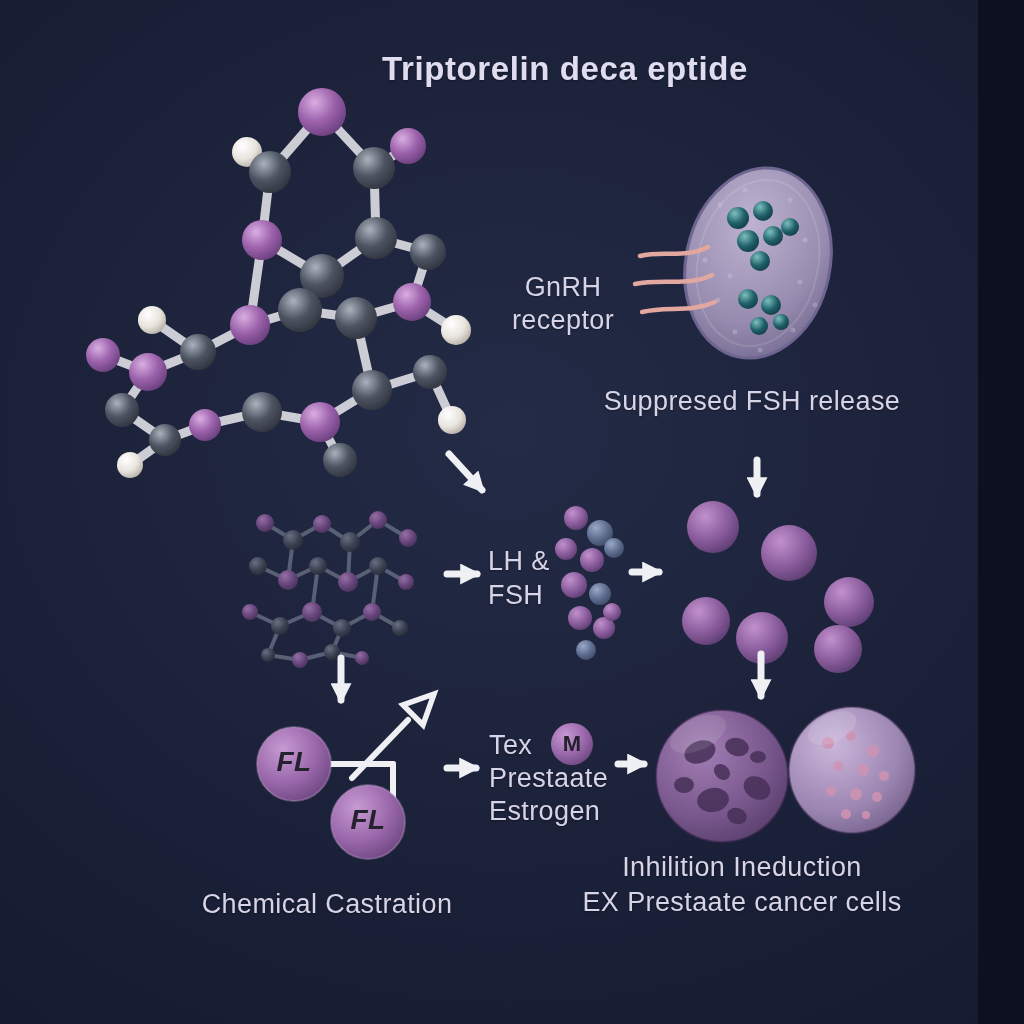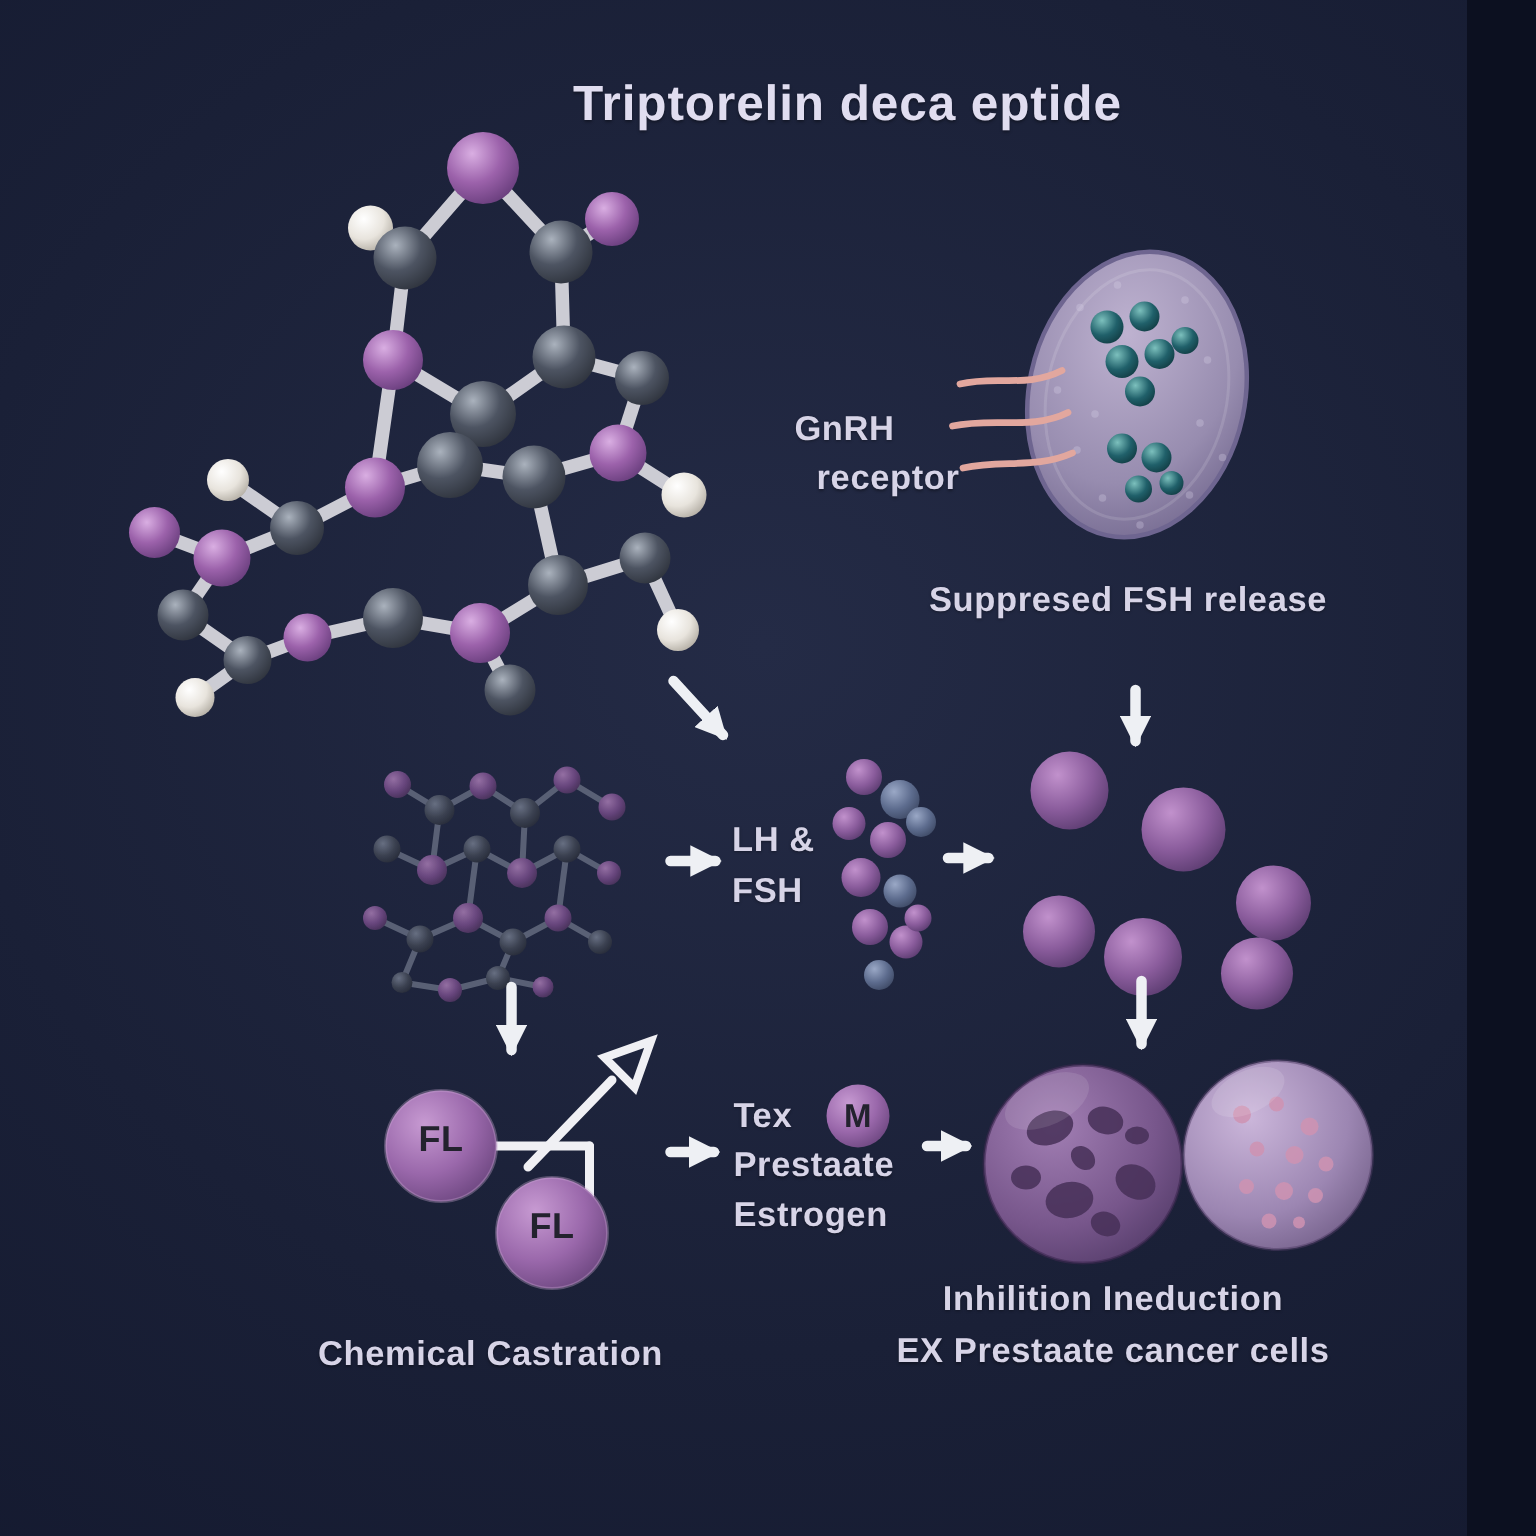--- a/index.html
+++ b/index.html
@@ -3,27 +3,27 @@
 <meta charset="utf-8">
 <style>
   html,body { margin:0; padding:0; background:#0c1020; }
   .canvas {
     position:relative; width:978px; height:1024px; overflow:hidden;
     background: radial-gradient(120% 100% at 52% 42%, #242b46 0%, #1a2037 46%, #10152a 100%);
     font-family:"Liberation Sans", sans-serif;
   }
   svg.layer { position:absolute; left:0; top:0; }
   .lbl {
-    position:absolute; color:#d7d4e7; font-size:23px; font-weight:700;
+    position:absolute; color:#d7d4e7; font-size:27px; font-weight:400;
     letter-spacing:.4px; white-space:nowrap; text-shadow:0 1px 2px rgba(0,0,0,.35);
   }
   .center { transform:translateX(-50%); text-align:center; }
   .title { font-size:33px; font-weight:700; color:#e0ddf0; letter-spacing:.6px; }
   .dark { color:#23222e; font-weight:700; text-shadow:none; }
-  .fl-label { font-size:24px; }
+  .fl-label { font-size:28px;font-style:italic; }
   .m-label  { font-size:22px; }
   .bond  { stroke:#ccccd4; stroke-width:9; stroke-linecap:round; }
   .bondf { stroke:#5d6478; stroke-width:4; stroke-linecap:round; }
   .arrow { stroke:#eef0f4; stroke-width:7; stroke-linecap:round; fill:none; }
   .flline{ stroke:#f0f0f4; stroke-width:6; stroke-linecap:round; fill:none; }
   .pink  { stroke:#e2a79e; stroke-width:4.5; stroke-linecap:round; fill:none; }
 </style>
 </head>
 <body>
 
@@ -326,21 +326,21 @@
       <line class="arrow" x1="341" y1="658" x2="341" y2="700" marker-end="url(#ah)"></line>
       <line class="arrow" x1="761" y1="654" x2="761" y2="696" marker-end="url(#ah)"></line>
       <line class="arrow" x1="447" y1="768" x2="476" y2="768" marker-end="url(#ah)"></line>
       <line class="arrow" x1="618" y1="764" x2="644" y2="764" marker-end="url(#ah)"></line>
     </g>
   </svg>
 
   <div class="lbl title center" style="left:565px; top:50px;">Triptorelin deca eptide</div>
 
   <div class="lbl center" style="left:563px; top:272px;">GnRH</div>
-  <div class="lbl center" style="left:563px; top:305px;margin-left:29px;">receptor</div>
+  <div class="lbl center" style="left:563px; top:305px;">receptor</div>
 
   <div class="lbl center" style="left:752px; top:386px;">Suppresed FSH release</div>
 
   <div class="lbl" style="left:488px; top:546px;">LH &amp;</div>
   <div class="lbl" style="left:488px; top:580px;">FSH</div>
 
   <div class="lbl dark fl-label center" style="left:294px; top:746px;">FL</div>
   <div class="lbl dark fl-label center" style="left:368px; top:804px;">FL</div>
 
   <div class="lbl" style="left:489px; top:730px;">Tex</div>

